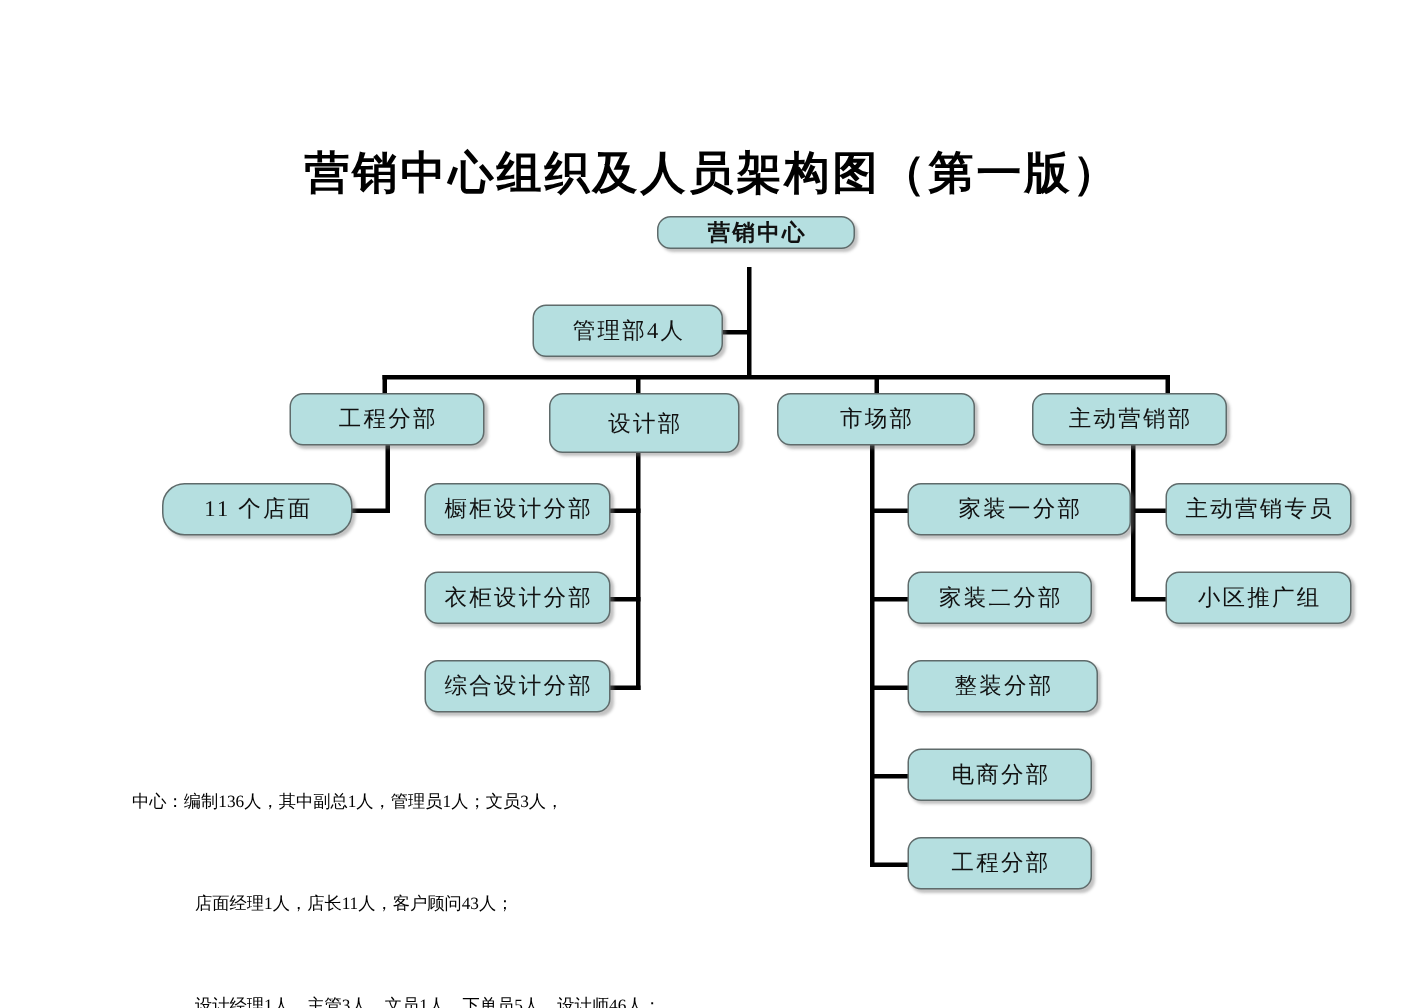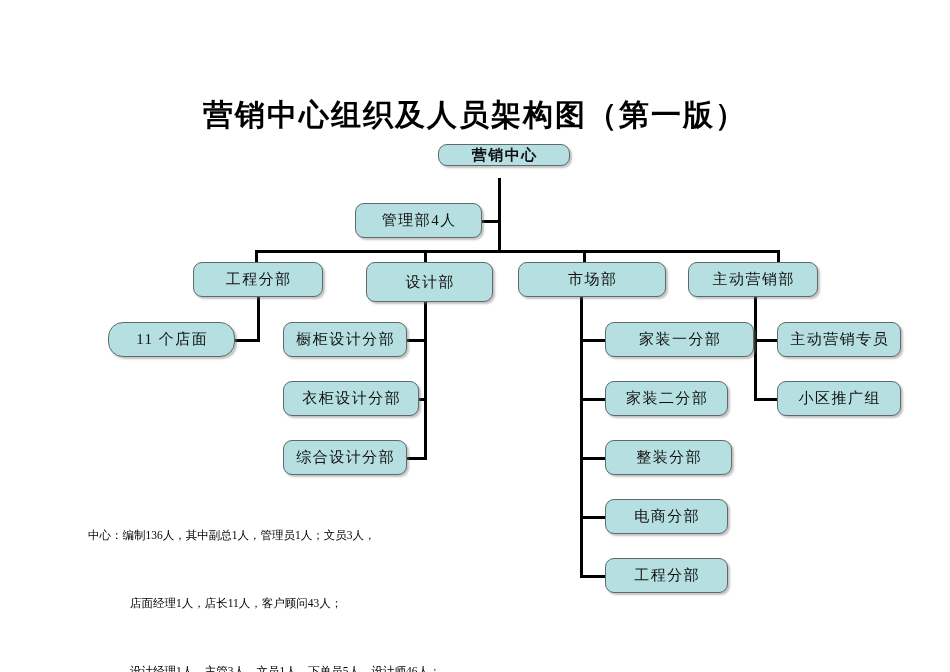--- a/index.html
+++ b/index.html
@@ -144,37 +144,37 @@
     </div>
 
     <div class="node" style="left:193px; top:262px; width:130px; height:35px;">
       <span>工程分部</span>
     </div>
 
     <div class="node" style="left:366px; top:262px; width:127px; height:40px;">
       <span>设计部</span>
     </div>
 
-    <div class="node" style="left:518px; top:262px; width:148px; height:35px;">
+    <div class="node" style="left:518px; top:262px; width:132px; height:35px;">
       <span>市场部</span>
     </div>
 
     <div class="node" style="left:688px; top:262px; width:130px; height:35px;">
       <span>主动营销部</span>
     </div>
 
     <div class="node" style="left:108px; top:322px; width:127px; height:35px;border-radius:15px;">
       <span>11 个店面</span>
     </div>
 
     <div class="node" style="left:283px; top:322px; width:124px; height:35px;">
       <span>橱柜设计分部</span>
     </div>
 
-    <div class="node" style="left:283px; top:381px; width:136px; height:35px;">
+    <div class="node" style="left:283px; top:381px; width:124px; height:35px;">
       <span>衣柜设计分部</span>
     </div>
 
     <div class="node" style="left:283px; top:440px; width:124px; height:35px;">
       <span>综合设计分部</span>
     </div>
 
     <div class="node" style="left:605px; top:322px; width:149px; height:35px;">
       <span>家装一分部</span>
     </div>

